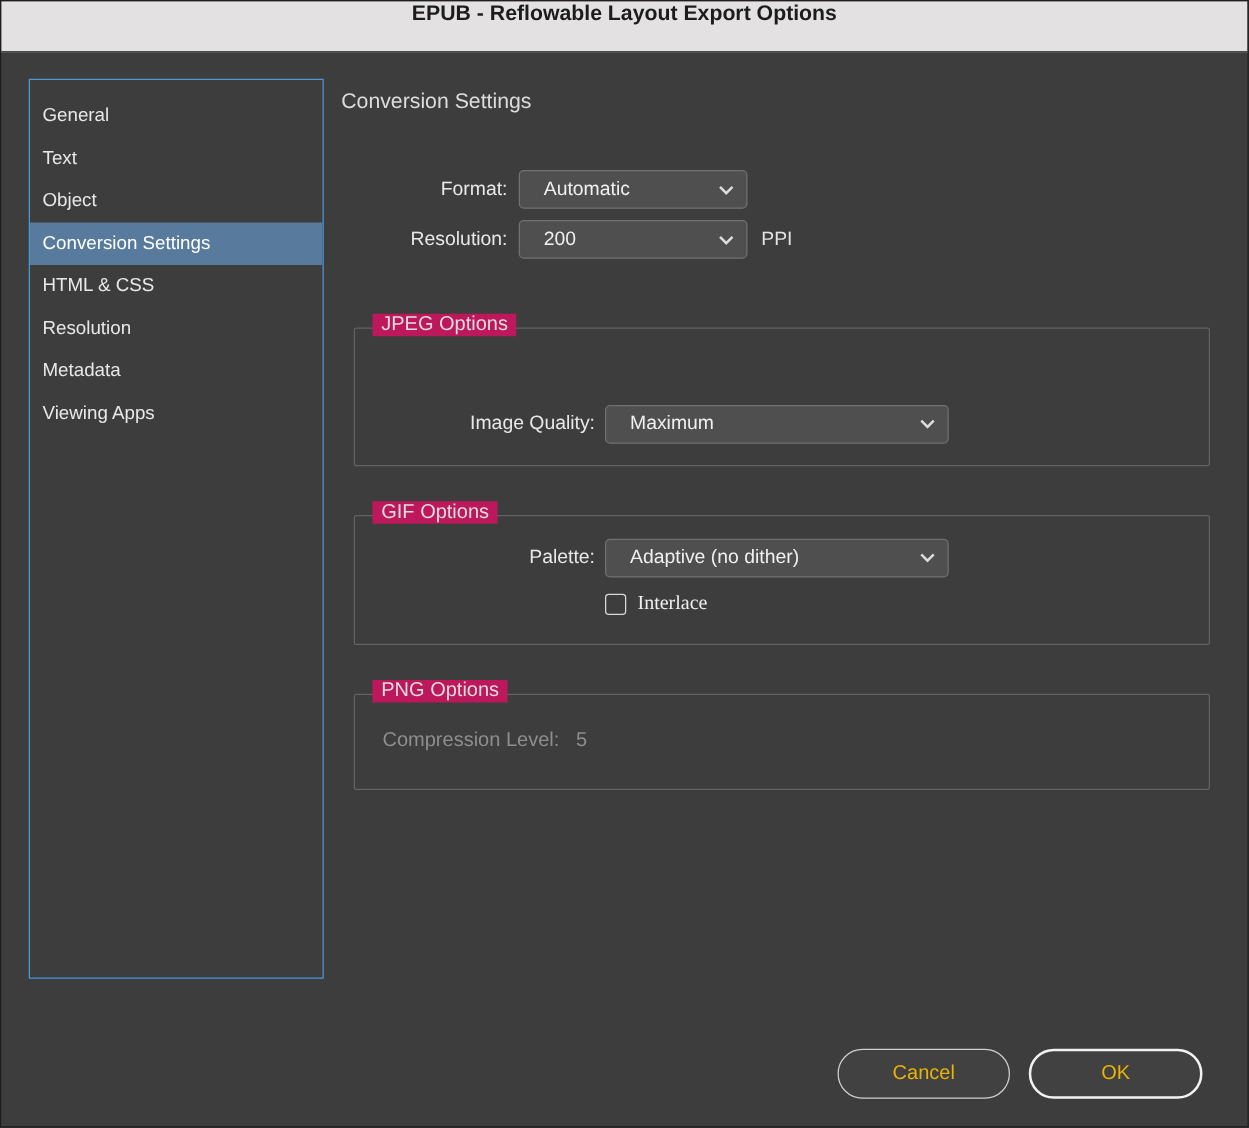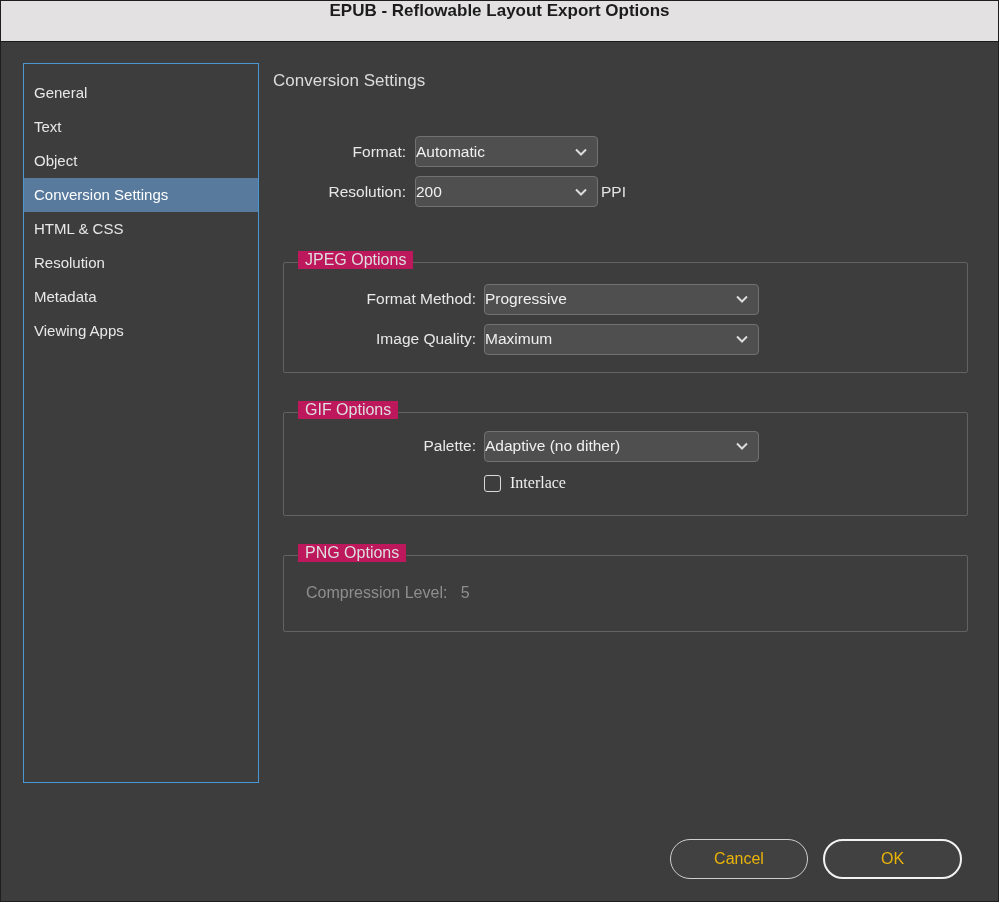--- a/index.html
+++ b/index.html
@@ -77,31 +77,31 @@
   }
 
   .dropdown {
     height: 31px;
     background: #4f4f4f;
     border: 1px solid #717171;
     border-radius: 4px;
     display: flex;
     align-items: center;
     justify-content: space-between;
-    padding: 0 10px 0 0;
+    padding: 0 10px 0 19px;
     font-size: 15.5px;
     color: #f0f0f0;
     cursor: default;
   }
   .dropdown .chev { display: flex; align-items: center; margin-left: 8px; }
 
   .suffix {
     font-size: 15.5px;
     color: #e3e3e3;
-    margin-left: 3px;
+    margin-left: 11px;
   }
 
   
   .groupbox {
     position: absolute;
     left: 282px;
     width: 685px;
     border: 1px solid #626262;
     border-radius: 2px;
     background: #3d3d3d;
@@ -210,31 +210,20 @@
             <path d="M1 1.5l5 5 5-5" stroke="#dcdcdc" stroke-width="2" fill="none"></path>
           </svg>
       </span>
     </div>
     <span class="suffix">PPI</span>
   </div>
 
   <div class="groupbox" style="top:261px; height:111px;">
     <span class="legend">JPEG Options</span>
 
-    <div class="g-row" style="left:0; top:21px;">
-      <div class="field-label g-label">Format Method:</div>
-      <div class="dropdown g-drop">
-        <span>Progressive</span>
-        <span class="chev">
-          <svg width="12" height="8" viewBox="0 0 12 8">
-              <path d="M1 1.5l5 5 5-5" stroke="#dcdcdc" stroke-width="2" fill="none"></path>
-            </svg>
-        </span>
-      </div>
-    </div>
 
     <div class="g-row" style="left:0; top:61px;">
       <div class="field-label g-label">Image Quality:</div>
       <div class="dropdown g-drop">
         <span>Maximum</span>
         <span class="chev">
           <svg width="12" height="8" viewBox="0 0 12 8">
               <path d="M1 1.5l5 5 5-5" stroke="#dcdcdc" stroke-width="2" fill="none"></path>
             </svg>
         </span>

